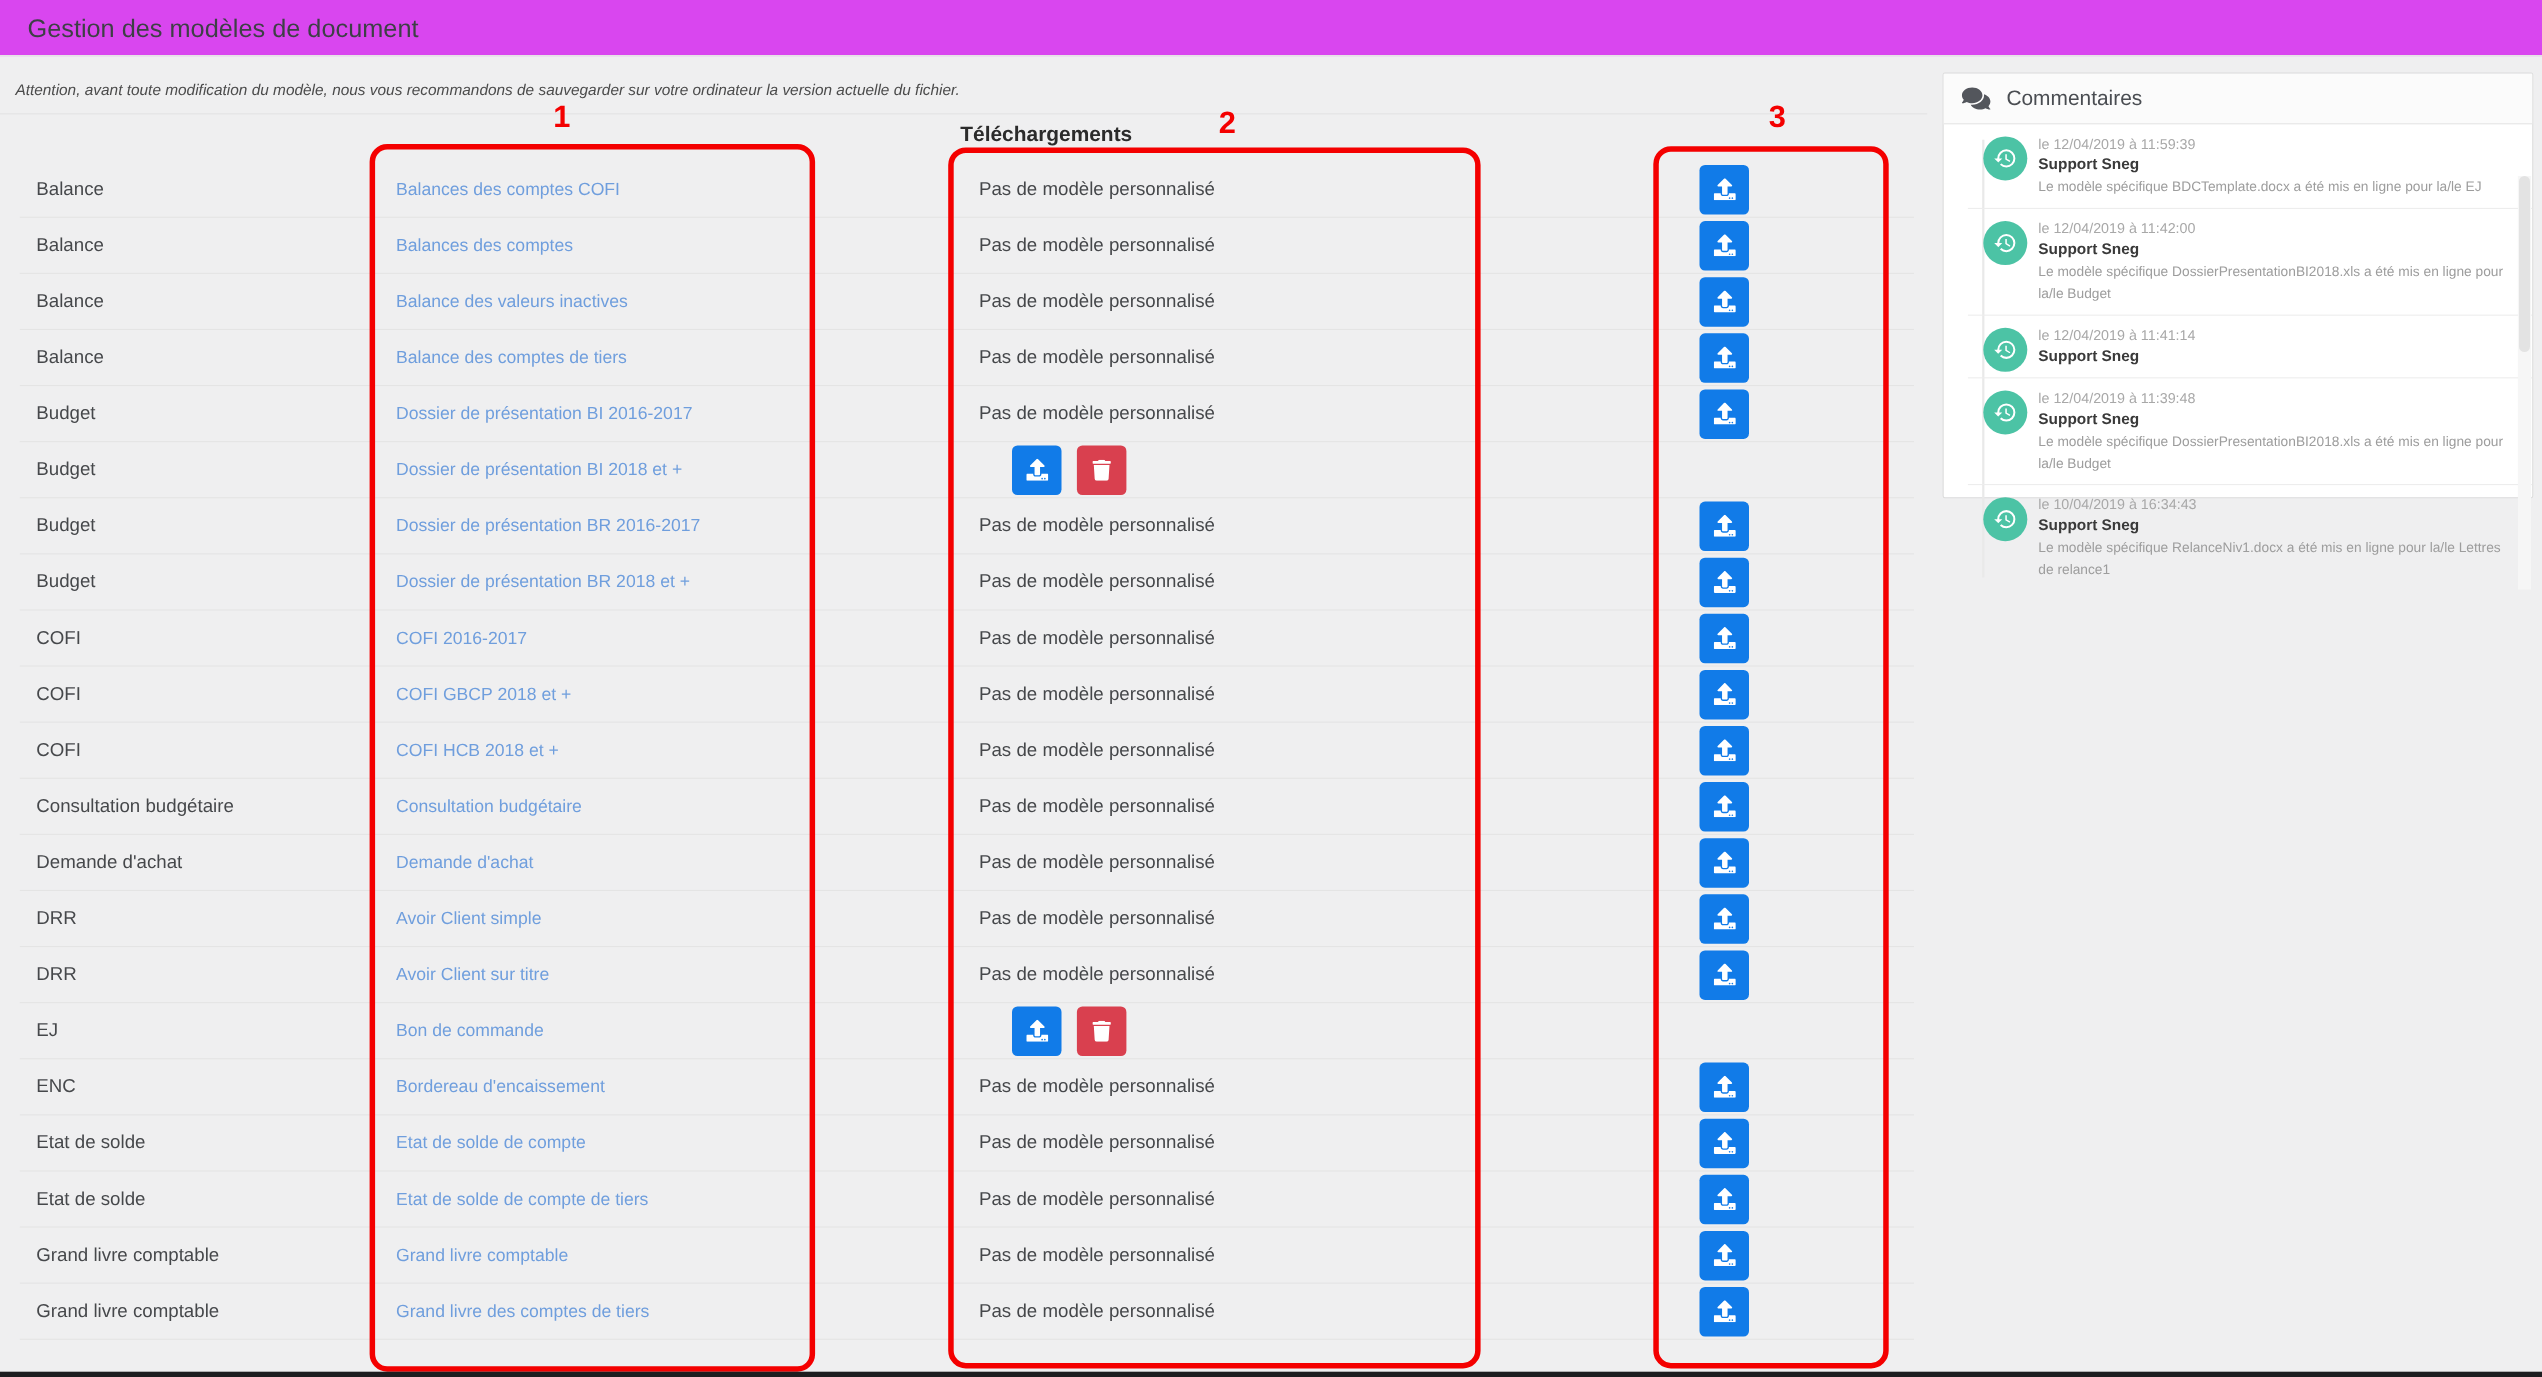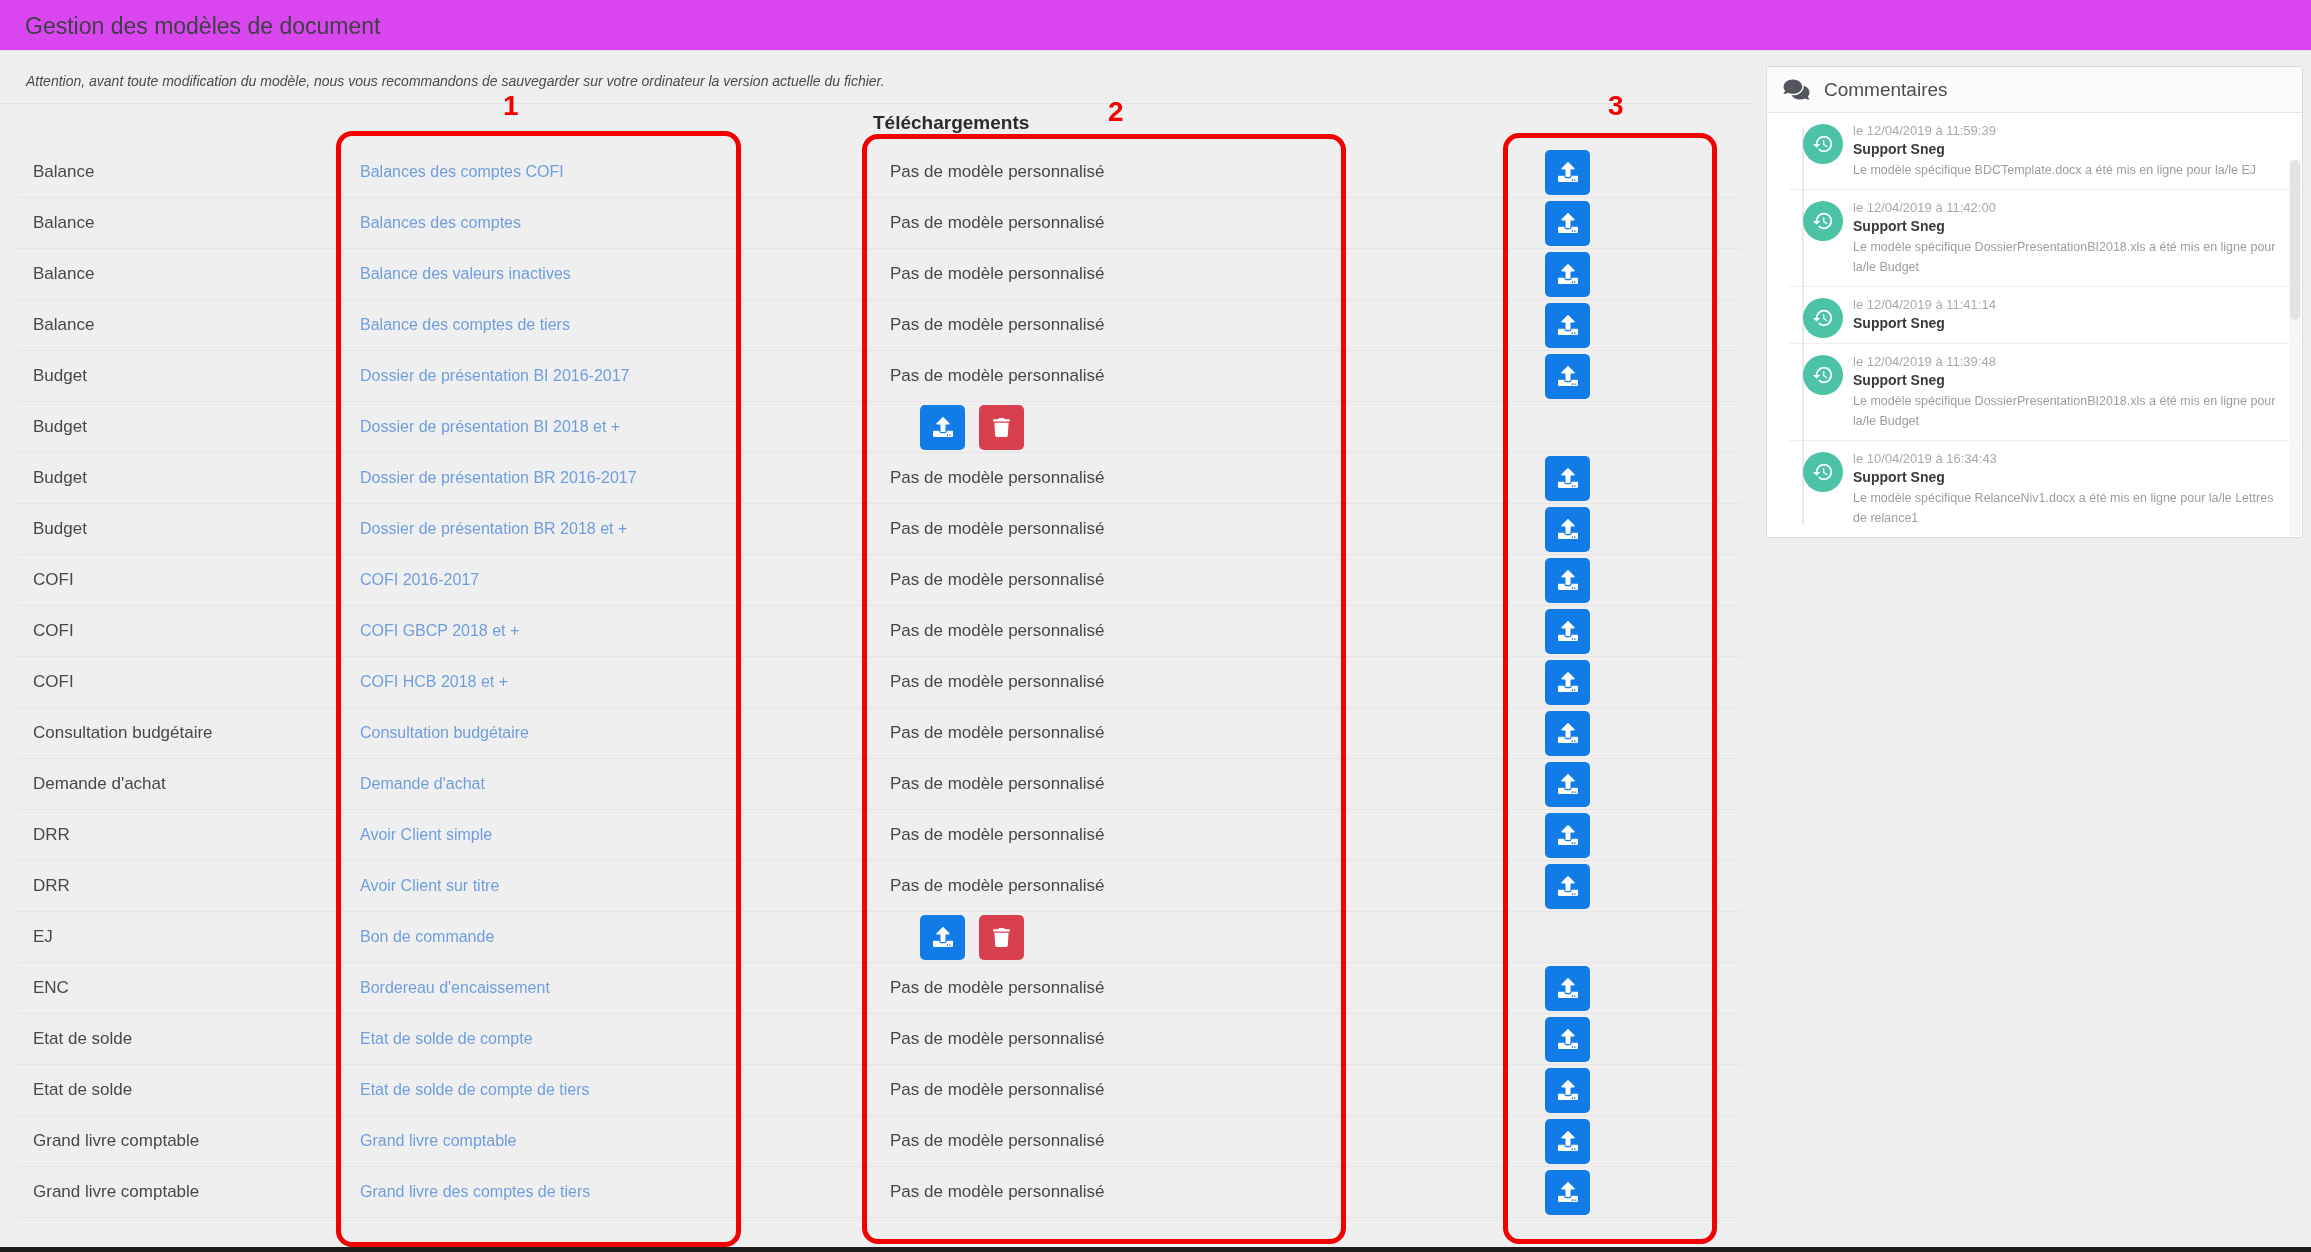--- a/index.html
+++ b/index.html
@@ -8,21 +8,21 @@
     width:2311px; height:1252px; position:relative; overflow:hidden;
     background:#efeff0; font-family:"Liberation Sans", sans-serif;
   }
 
   
   .topbar { position:absolute; left:0; top:0; width:2311px; height:51px;
             background:#d946ef; border-bottom:1px solid #e4e4e4; }
   .page-title { position:absolute; left:25px; top:13px; font-size:23px; color:#3d4045; font-weight:400; }
 
   
-  .notice { position:absolute; left:26px; top:73px; font-size:14px; font-style:italic; color:#4b4b4b; }
+  .notice { position:absolute; left:14px; top:73px; font-size:14px; font-style:italic; color:#4b4b4b; }
   .notice-divider { position:absolute; left:0; top:103px; width:1752px; height:1px; background:#e3e3e3; }
 
   
   .dl-label { position:absolute; left:873px; top:112px; font-size:19px; font-weight:bold; color:#2b2b2b; }
 
   
   .tbl { position:absolute; left:18px; top:147px; width:1722px; }
   .thead { display:flex; align-items:center; height:39px; border-bottom:1px solid #dedede;
            font-size:19px; font-weight:bold; color:#333; }
   .thead > div { text-align:center; }
@@ -37,21 +37,21 @@
 
   a.link { color:#6f9edd; text-decoration:none; font-size:16px; cursor:pointer; }
   .no-custom { color:#45474a; }
 
   .btn { width:45px; height:45px; border:none; border-radius:5px; display:flex;
          align-items:center; justify-content:center; cursor:pointer; padding:0; flex:0 0 auto; }
   .btn-upload { background:#117be8; }
   .btn-delete { background:#d9404f; }
 
   
-  .comments { position:absolute; left:1766px; top:66px; width:537px; height:472px;
+  .comments { position:absolute; left:1766px; top:66px; width:537px; height:387px;
               background:#ffffff; border:1px solid #dcdcdc; border-radius:2px; }
   .c-header { height:46px; background:#fbfbfb; border-bottom:1px solid #e5e5e5;
               display:flex; align-items:center; gap:14px; padding-left:16px;
               font-size:19px; color:#4a4d52; }
   .c-list { position:relative; height:424px; overflow:hidden;padding-left:20px; }
   .c-timeline { position:absolute; left:35px; top:14px; bottom:12px; width:2px; background:#e9e9e9; }
   .c-item { position:relative; padding:10px 14px 9px 64px; margin-left:2px; border-bottom:1px solid #ededed; }
   .c-item:last-child { border-bottom:none; }
   .c-icon { position:absolute; left:14px; top:11px; width:40px; height:40px; border-radius:50%;
             background:#4cc3a5; display:flex; align-items:center; justify-content:center; }

